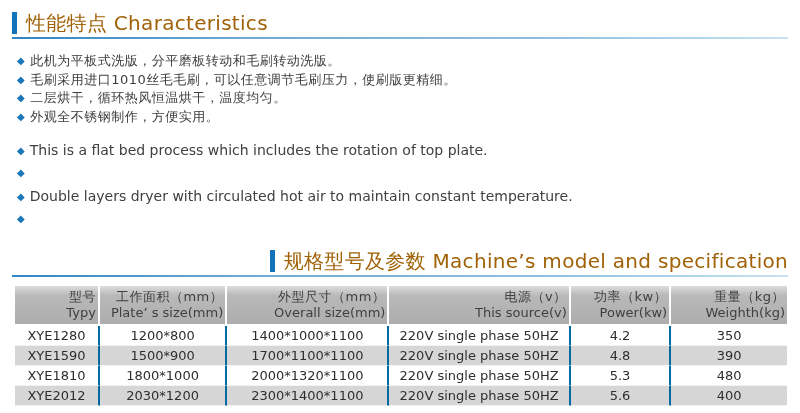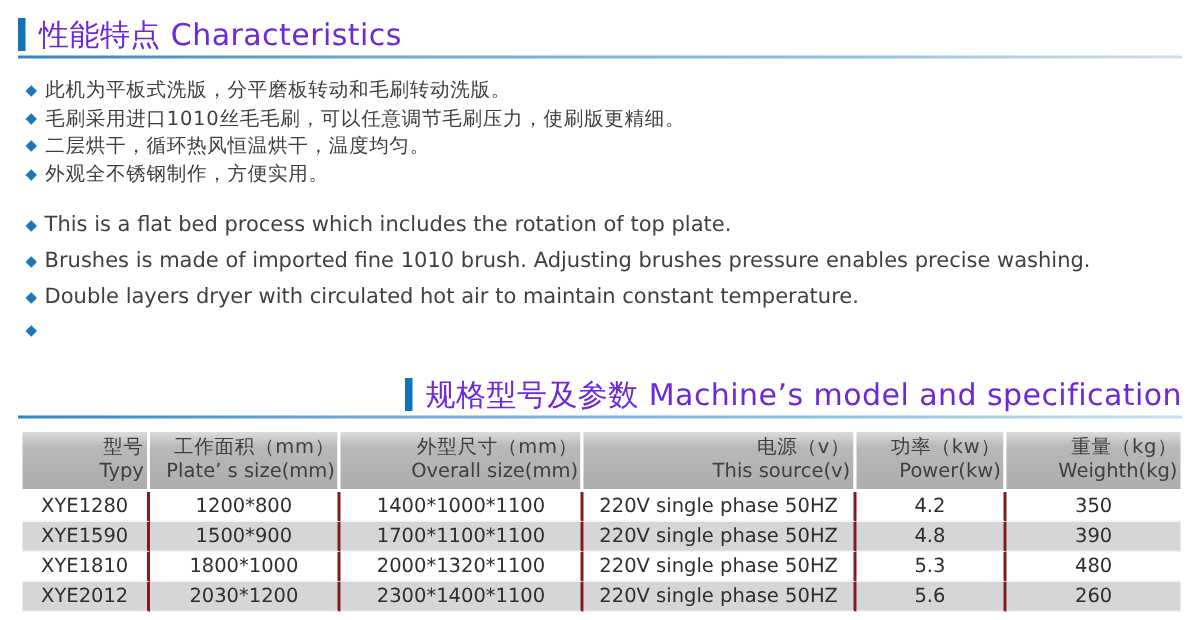--- a/index.html
+++ b/index.html
@@ -23,21 +23,21 @@
   .accent-bar {
     width: 5px;
     height: 22px;
     background: #1273b8;
     margin-right: 9px;
     flex: 0 0 auto;
   }
   .sec-title {
     font-size: 20px;
     font-weight: 500;
-    color: #6d28d9;
+    color: #a16207;
     margin: 0;
     letter-spacing: 0.3px;
     white-space: nowrap;
   }
   .sec-underline {
     height: 2px;
     margin: 1px 12px 0 12px;
     background: linear-gradient(90deg, #2f86c5 0%, #6fa9d4 30%, #8fc0e0 70%, #c8e2f2 100%);
   }
 
@@ -93,21 +93,21 @@
     text-align: right;
     vertical-align: middle;
   }
   table.spec th:last-child { border-right: none; }
   table.spec th .h-cn { font-size: 13px; line-height: 16px; letter-spacing: 0.5px; }
   table.spec th .h-en { font-size: 13px; line-height: 16px; }
   table.spec td {
     text-align: center;
     color: #2e2e2e;
     padding: 1.5px 2px;
-    border-right: 2px solid #7f1d1d;
+    border-right: 2px solid #0369a1;
     border-bottom: 1px solid #f2f2f2;
     line-height: 16px;
     white-space: nowrap;
     overflow: hidden;
   }
   table.spec td:last-child { border-right: none; }
   table.spec tbody tr:nth-child(odd)  { background: #ffffff; }
   table.spec tbody tr:nth-child(even) { background: #d6d6d6; }
 </style>
 </head>
@@ -140,21 +140,20 @@
     </li>
   </ul>
 
   <ul class="bullets bullets-en">
     <li>
       <span class="diamond">◆</span>
       <span>This is a flat bed process which includes the rotation of top plate.</span>
     </li>
     <li>
       <span class="diamond">◆</span>
-      <span>Brushes is made of imported fine 1010 brush. Adjusting brushes pressure enables precise washing.</span>
     </li>
     <li>
       <span class="diamond">◆</span>
       <span>Double layers dryer with circulated hot air to maintain constant temperature.</span>
     </li>
     <li>
       <span class="diamond">◆</span>
     </li>
   </ul>
 
@@ -225,18 +224,18 @@
         <td>220V single phase 50HZ</td>
         <td>5.3</td>
         <td>480</td>
       </tr>
       <tr>
         <td>XYE2012</td>
         <td>2030*1200</td>
         <td>2300*1400*1100</td>
         <td>220V single phase 50HZ</td>
         <td>5.6</td>
-        <td>260</td>
+        <td>400</td>
       </tr>
     </tbody>
   </table>
 
 </div>
 
 </body></html>

